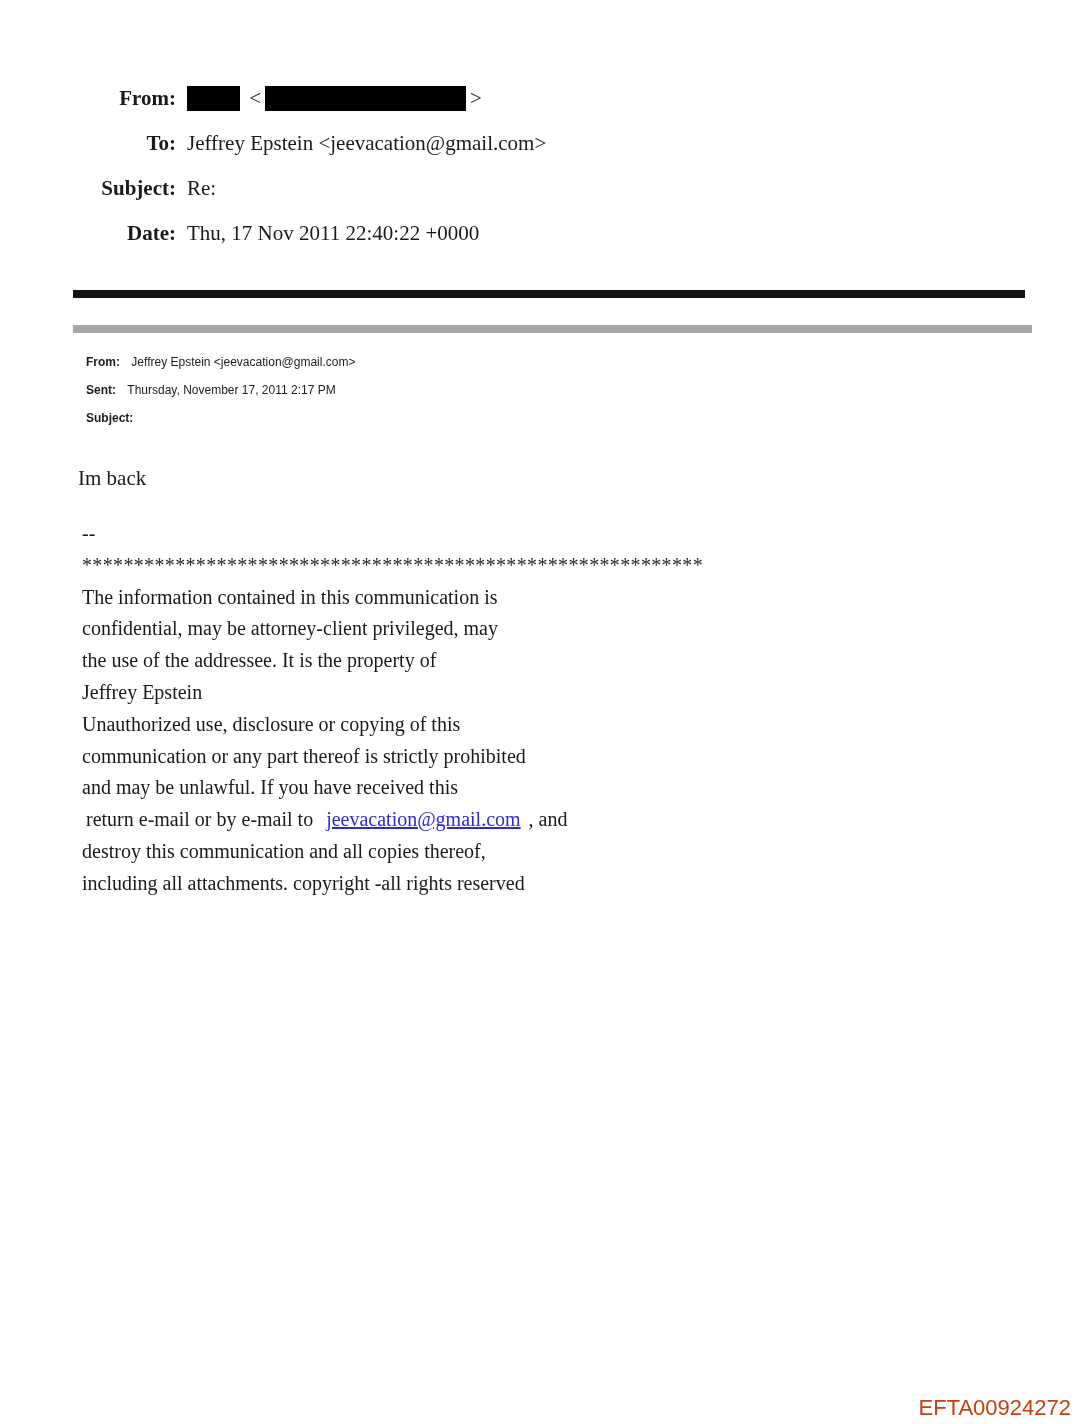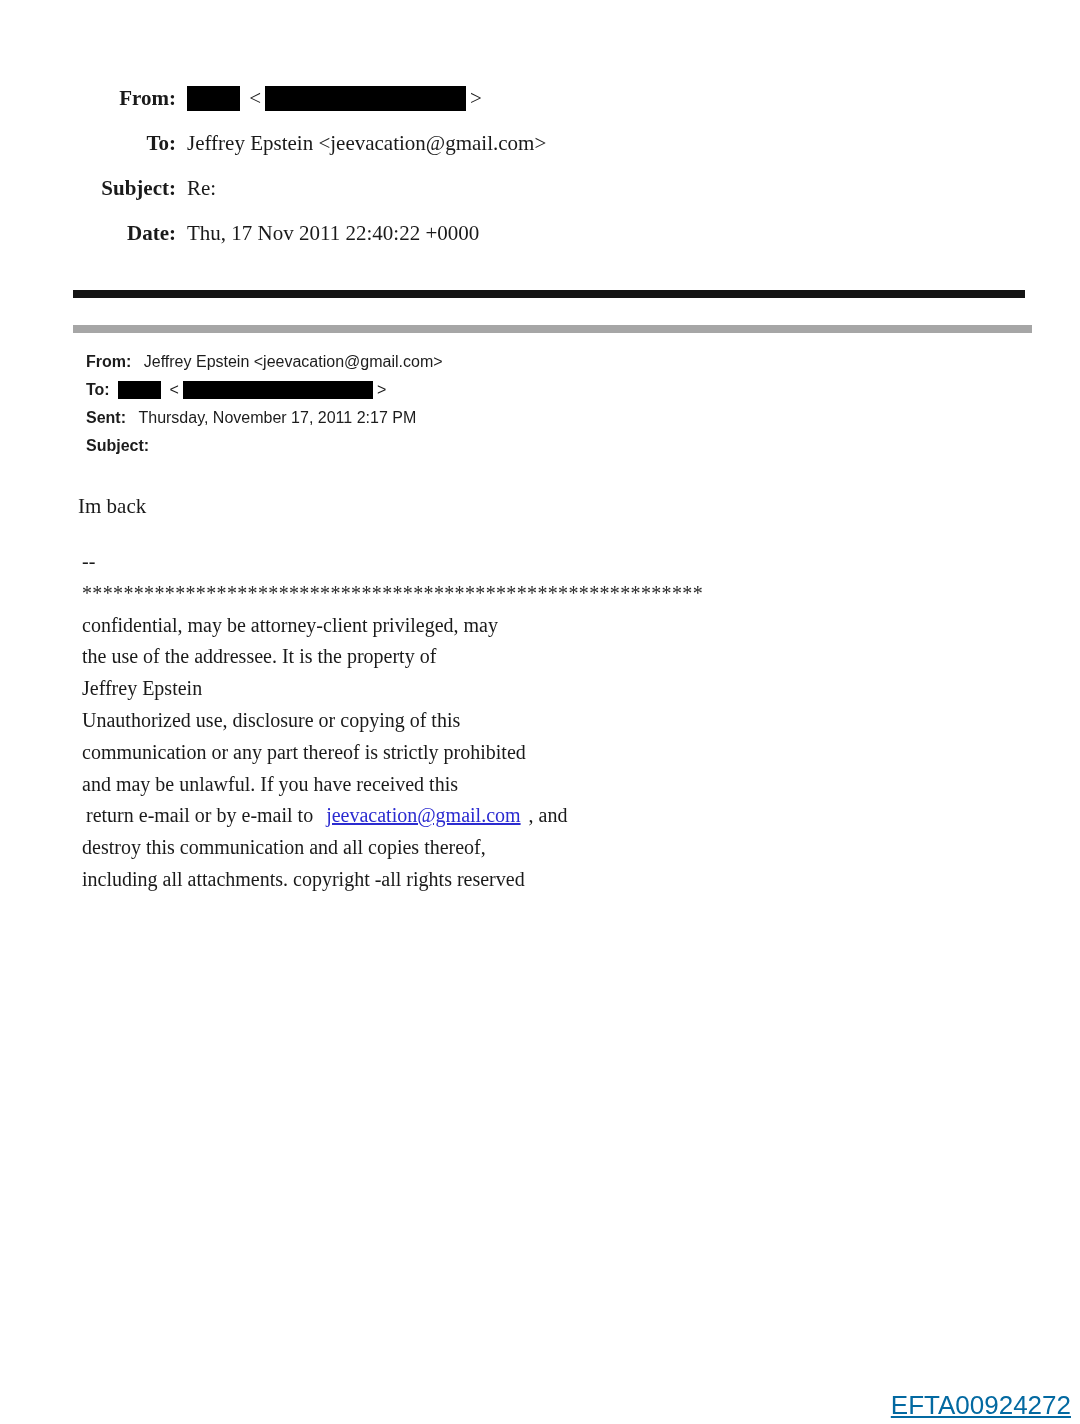--- a/index.html
+++ b/index.html
@@ -47,21 +47,21 @@
     font-family:"Liberation Sans", sans-serif;
     font-size:16px;
     line-height:19px;
     color:#222;
   }
 
   
   .quoted-header {
     margin:11px 12px 0 62px;
     font-family:"Liberation Sans", sans-serif;
-    font-size:16px;
+    font-size:12px;
     line-height:20px;
     color:#1c1c1c;
   }
   .qlabel { font-weight:bold; }
 
   
   .quoted-body {
     margin:26px 0 0 62px;
     font-family:"Liberation Serif", serif;
     font-size:21px;
@@ -77,23 +77,22 @@
   }
   .asterisks { letter-spacing:0.35px; color:#2a2a2a; }
   .sig-link { color:#2b2bd0; text-decoration:underline; cursor:pointer; }
 
   
   .bates {
     position:absolute;
     right:13px;
     bottom:7px;
     font-family:"Liberation Sans", sans-serif;
-    font-size:26px;
-    color:#0369a1;
-    text-decoration:underline;
+    font-size:22px;
+    color:#c2410c;
   }
 </style>
 </head>
 <body>
 
 <div class="page">
 
   <div class="email-header">
     <div class="hrow">
       <span class="hlabel">From:</span>
@@ -113,30 +112,30 @@
     </div>
   </div>
 
   <div class="thick-rule"></div>
 
 
   <div class="thin-rule"></div>
 
   <div class="quoted-header">
     <div><span class="qlabel">From:</span> <span>Jeffrey Epstein &lt;jeevacation@gmail.com&gt;</span></div>
-    <div><span class="qlabel">To:</span> <span class="redact redact-sm-1"></span> <span>&lt;</span><span class="redact redact-sm-2"></span><span>&gt;</span></div>
     <div><span class="qlabel">Sent:</span> <span>Thursday, November 17, 2011 2:17 PM</span></div>
     <div><span class="qlabel">Subject:</span> <span></span></div>
   </div>
 
   <div class="quoted-body">Im back</div>
 
   <div class="signature">
     <div>--</div>
     <div class="asterisks">************************************************************</div>
+    <div>The information contained in this communication is</div>
     <div>confidential, may be attorney-client privileged, may</div>
     <div>the use of the addressee. It is the property of</div>
     <div>Jeffrey Epstein</div>
     <div>Unauthorized use, disclosure or copying of this</div>
     <div>communication or any part thereof is strictly prohibited</div>
     <div>and may be unlawful. If you have received this</div>
     <div><span>return e-mail or by e-mail to </span><a class="sig-link">jeevacation@gmail.com</a><span>, and</span></div>
     <div>destroy this communication and all copies thereof,</div>
     <div>including all attachments. copyright -all rights reserved</div>
   </div>

